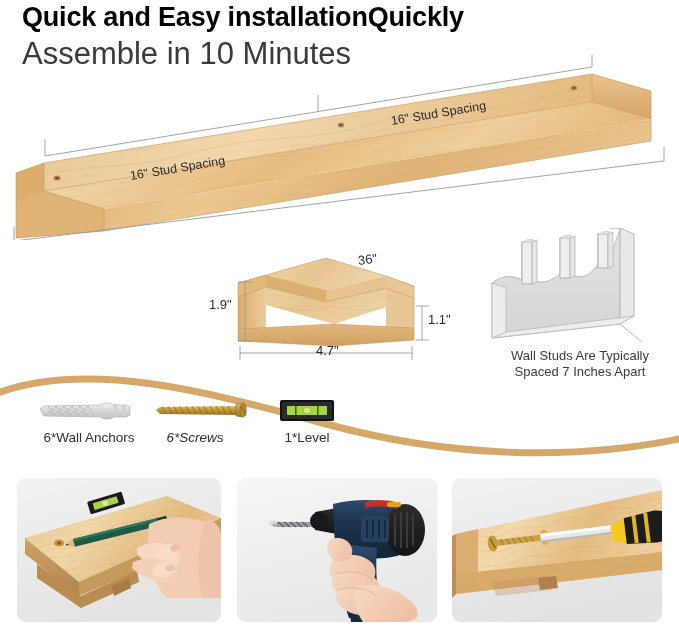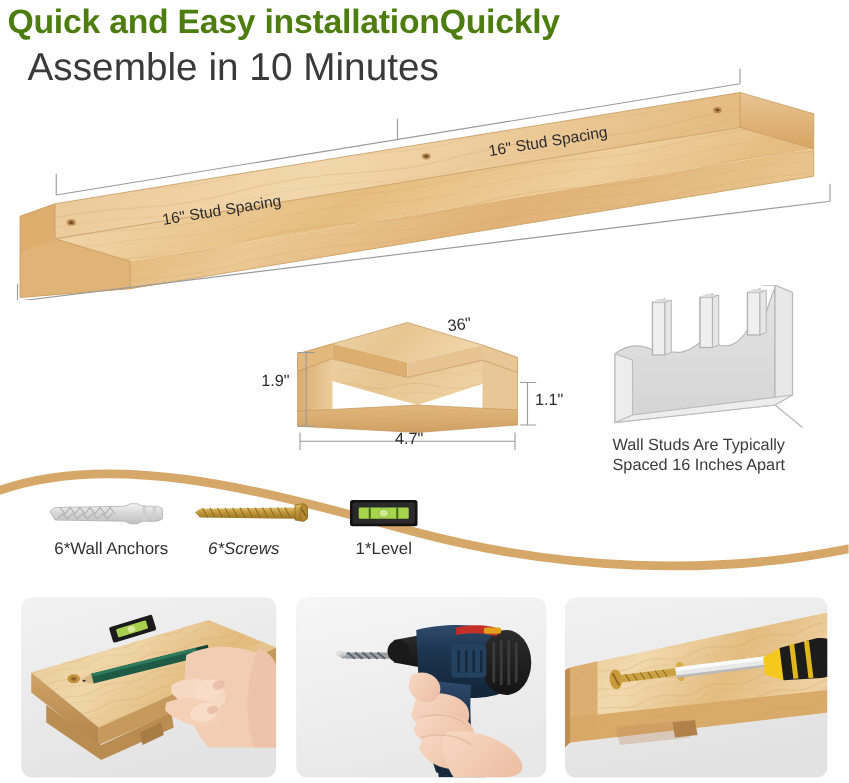--- a/index.html
+++ b/index.html
@@ -5,23 +5,23 @@
   html,body{margin:0;padding:0;}
   body{
     width:679px;height:626px;background:#ffffff;overflow:hidden;
     font-family:"Liberation Sans", sans-serif;color:#222;
     position:relative;
   }
   .stage{position:absolute;inset:0;}
 
   
   .title{
-    position:absolute;left:6px;top:2px;
+    position:absolute;left:22px;top:2px;
     font-size:27px;font-weight:bold;letter-spacing:-0.2px;
-    color:#4d7c0f;white-space:nowrap;
+    color:#000000;white-space:nowrap;
   }
   .subtitle{
     position:absolute;left:22px;top:36px;
     font-size:31px;font-weight:normal;color:#3a3a3a;white-space:nowrap;
   }
 
   
   .hero{position:absolute;left:0;top:55px;width:679px;height:185px;}
 
   .dimlabel{
@@ -34,21 +34,21 @@
   
   .xsec{position:absolute;left:200px;top:250px;width:250px;height:115px;}
   .xs-191{position:absolute;left:9px;top:47px;font-size:13px;color:#2b2b2b;}
   .xs-11{position:absolute;left:228px;top:62px;font-size:13px;color:#2b2b2b;}
   .xs-47{position:absolute;left:116px;top:93px;font-size:13px;color:#2b2b2b;}
 
   
   .studs{position:absolute;left:470px;top:228px;width:200px;height:140px;}
   .studs-cap{
     position:absolute;left:490px;top:348px;width:180px;
-    font-size:13px;line-height:16px;color:#3a3a3a;text-align:left;
+    font-size:13px;line-height:16px;color:#3a3a3a;text-align:center;
   }
 
   
   .wave{position:absolute;left:0;top:372px;width:679px;height:95px;}
 
   
   .hw{position:absolute;left:0;top:398px;width:400px;height:60px;}
   .hw-item{position:absolute;text-align:center;}
   .hw-label{font-size:13.5px;color:#2f2f2f;white-space:nowrap;margin-top:2px;}
   .hw-1{left:24px;top:0;width:130px;}
@@ -260,21 +260,21 @@
         <polygon points="62,14 67,12 67,54 62,56"></polygon>
         <polygon points="100,10 105,8 105,48 100,50"></polygon>
         <polygon points="138,6 143,4 143,38 138,40"></polygon>
       </g>
 
       <line x1="150" y1="96" x2="172" y2="114" stroke="#b8b8b8" stroke-width="1"></line>
     </svg>
   </div>
   <div class="studs-cap">
     <div>Wall Studs Are Typically</div>
-    <div>Spaced 16 Inches Apart</div>
+    <div>Spaced 7 Inches Apart</div>
   </div>
 
   <div class="wave">
     <svg viewBox="0 0 679 95" width="679" height="95" preserveAspectRatio="none">
       <path d="M-5,22 C90,-14 215,22 330,53 C445,84 570,90 684,66" fill="none" stroke="#d5a86a" stroke-width="7" stroke-linecap="round"></path>
     </svg>
   </div>
 
   <div class="hw">
 

